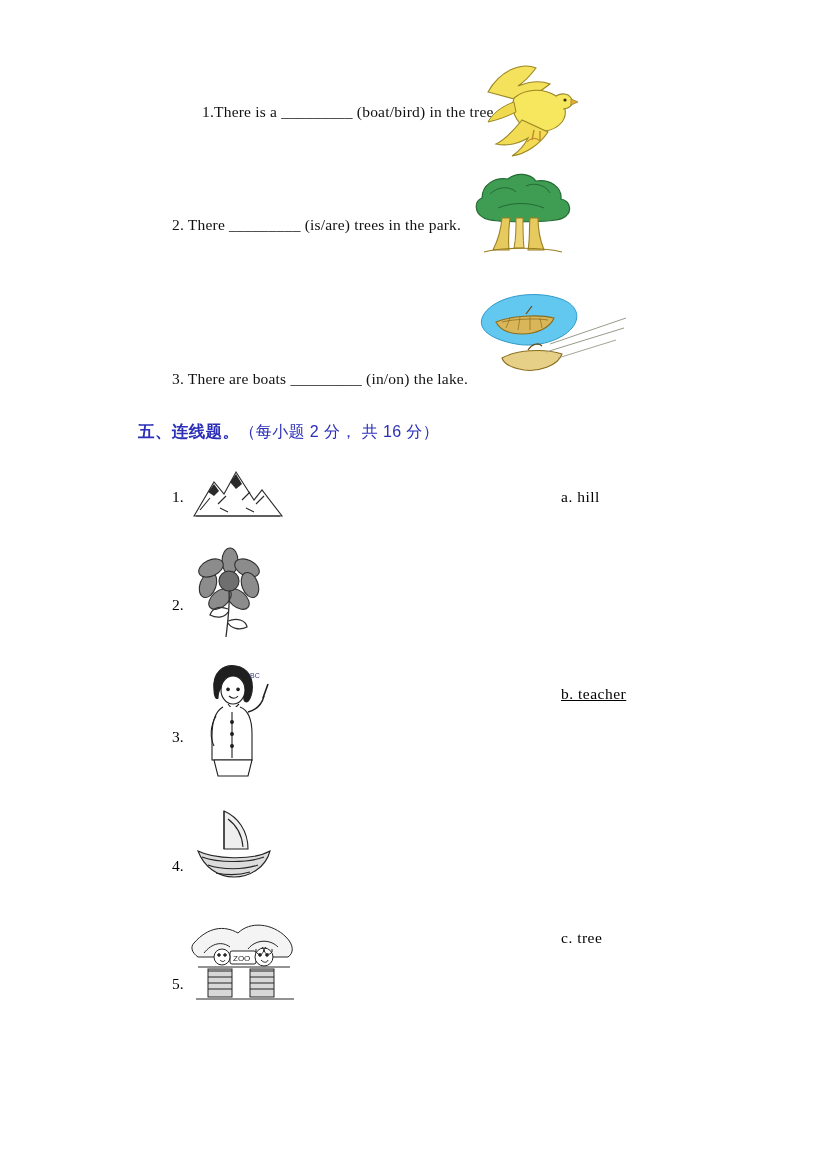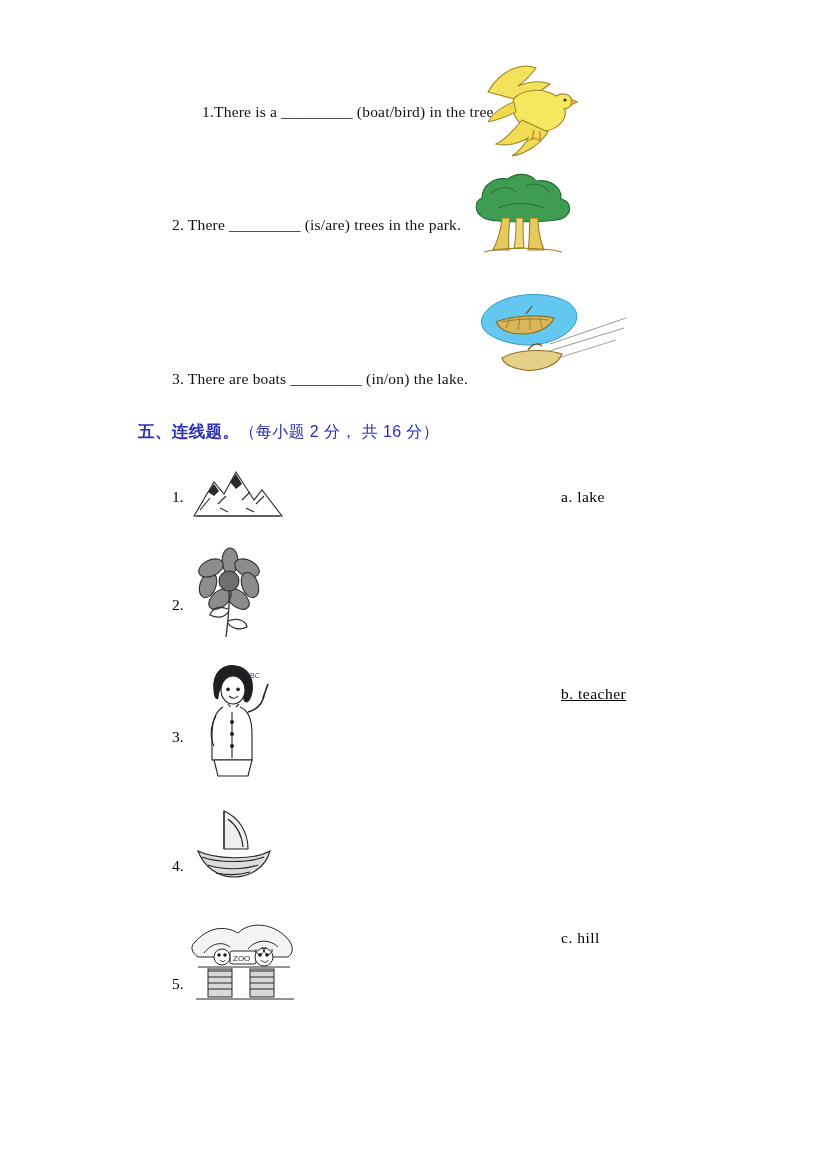--- a/index.html
+++ b/index.html
@@ -187,21 +187,21 @@
           <g fill="none" stroke="#2a2a2a" stroke-width="1.1">
             <path d="M4 56 L24 22 L34 34 L46 12 L64 40 L72 30 L92 56 Z"></path>
             <path d="M18 32 L24 24 L29 31 L24 36 Z" fill="#2a2a2a" stroke="none"></path>
             <path d="M40 22 L46 14 L52 24 L46 29 Z" fill="#2a2a2a" stroke="none"></path>
             <path d="M10 50 L20 38 M28 44 L36 36 M52 40 L60 32 M66 44 L74 36"></path>
             <path d="M6 56 L90 56"></path>
             <path d="M30 48 L38 52 M56 48 L64 52"></path>
           </g>
         </svg>
       </div>
-      <div class="match-opt" style="top:33px;">a. lake</div>
+      <div class="match-opt" style="top:33px;">a. hill</div>
     </div>
 
     <div class="match-row" style="top:90px; height:120px;">
       <div class="match-num" style="top:51px;">2.</div>
       <div class="match-pic" style="top:0px;">
         <svg width="82" height="96" viewBox="0 0 82 96">
           <g stroke="#2f2f2f" stroke-width="1.1" fill="#8c8c8c">
             <ellipse cx="40" cy="16" rx="8" ry="13"></ellipse>
             <ellipse cx="57" cy="23" rx="13" ry="8" transform="rotate(25 57 23)"></ellipse>
             <ellipse cx="60" cy="40" rx="8" ry="13" transform="rotate(-20 60 40)"></ellipse>
@@ -245,21 +245,21 @@
             <path d="M58 52 C66 50 72 44 74 36" stroke-width="1.4"></path>
             <path d="M73 38 L78 24" stroke-width="1.6"></path>
 
             <path d="M26 56 C20 66 20 78 24 86"></path>
 
             <path d="M24 100 L62 100 L58 116 L28 116 Z" fill="#fff"></path>
           </g>
           <text x="60" y="18" font-family="Liberation Sans, sans-serif" font-size="7" fill="#3a3a8a">BC</text>
         </svg>
       </div>
-      <div class="match-opt" style="top:269px;">c. hill</div>
+      <div class="match-opt" style="top:269px;">c. tree</div>
     </div>
 
     <div class="match-row" style="top:350px; height:110px;">
       <div class="match-num" style="top:52px;">4.</div>
       <div class="match-pic" style="top:0px;">
         <svg width="88" height="80" viewBox="0 0 88 80">
           <g fill="none" stroke="#232323" stroke-width="1.1">
 
             <path d="M34 6 C48 12 58 26 58 44 L34 44 Z" fill="#efefef"></path>
             <path d="M34 6 L34 44"></path>

